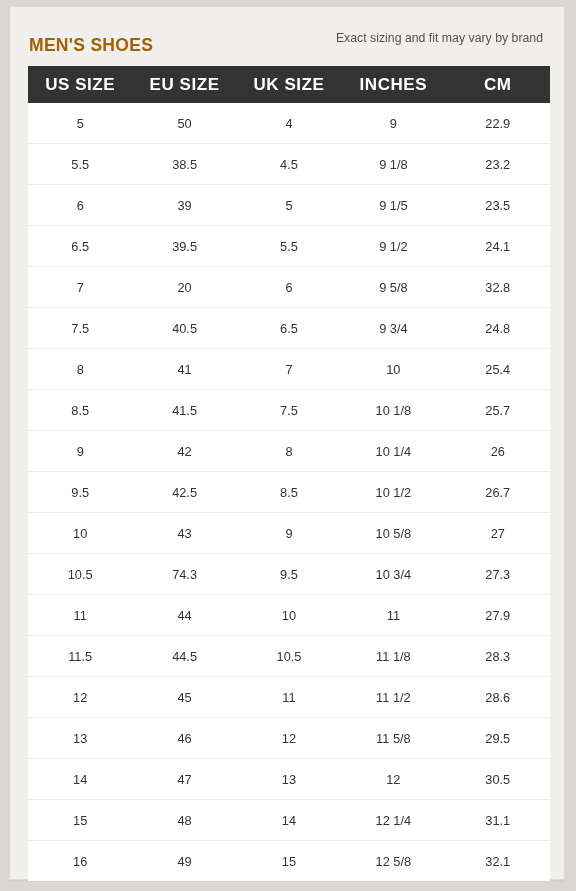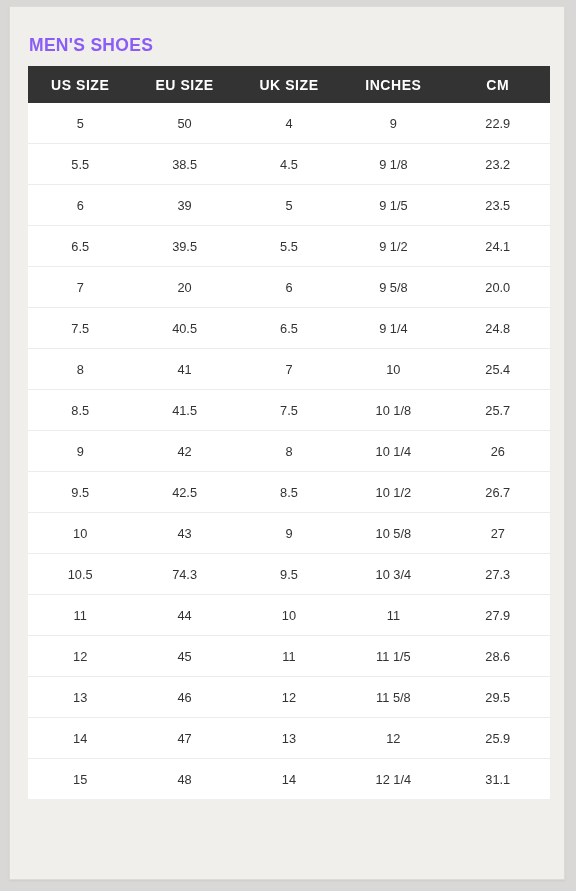--- a/index.html
+++ b/index.html
@@ -44,21 +44,21 @@
     display: flex;
     align-items: center;
     justify-content: space-between;
     padding: 0 21px 0 19px;
     box-sizing: border-box;
   }
 
   .chart-title {
     font-size: 17.5px;
     font-weight: bold;
-    color: #8b5cf6;
+    color: #a16207;
     letter-spacing: 0.3px;
     white-space: nowrap;
     margin-top: 17px;
   }
 
   .chart-note {
     font-size: 12.3px;
     color: #54524f;
     white-space: nowrap;
     margin-top: 3px;
@@ -71,21 +71,21 @@
     top: 59px;
     width: 522px;
     border-collapse: collapse;
     table-layout: fixed;
     background: #ffffff;
   }
 
   .size-table thead th {
     background: #333333;
     color: #ffffff;
-    font-size: 14px;
+    font-size: 17px;
     font-weight: bold;
     letter-spacing: 0.55px;
     height: 37px;
     text-align: center;
     vertical-align: middle;
     padding: 0;
     border: none;
   }
 
   .size-table tbody td {
@@ -110,20 +110,21 @@
   .size-table col.c4 { width: 20%; }
 </style>
 </head>
 <body>
 
 <div class="page">
   <div class="card">
 
     <div class="card-header">
       <div class="chart-title">MEN'S SHOES</div>
+      <div class="chart-note">Exact sizing and fit may vary by brand</div>
     </div>
 
     <table class="size-table">
       <colgroup>
         <col class="c0">
           <col class="c1">
           <col class="c2">
           <col class="c3">
           <col class="c4">
       </colgroup>
@@ -163,27 +164,27 @@
             <td>39.5</td>
             <td>5.5</td>
             <td>9 1/2</td>
             <td>24.1</td>
           </tr>
           <tr>
             <td>7</td>
             <td>20</td>
             <td>6</td>
             <td>9 5/8</td>
-            <td>20.0</td>
+            <td>32.8</td>
           </tr>
           <tr>
             <td>7.5</td>
             <td>40.5</td>
             <td>6.5</td>
-            <td>9 1/4</td>
+            <td>9 3/4</td>
             <td>24.8</td>
           </tr>
           <tr>
             <td>8</td>
             <td>41</td>
             <td>7</td>
             <td>10</td>
             <td>25.4</td>
           </tr>
           <tr>
@@ -222,44 +223,58 @@
             <td>27.3</td>
           </tr>
           <tr>
             <td>11</td>
             <td>44</td>
             <td>10</td>
             <td>11</td>
             <td>27.9</td>
           </tr>
           <tr>
+            <td>11.5</td>
+            <td>44.5</td>
+            <td>10.5</td>
+            <td>11 1/8</td>
+            <td>28.3</td>
+          </tr>
+          <tr>
             <td>12</td>
             <td>45</td>
             <td>11</td>
-            <td>11 1/5</td>
+            <td>11 1/2</td>
             <td>28.6</td>
           </tr>
           <tr>
             <td>13</td>
             <td>46</td>
             <td>12</td>
             <td>11 5/8</td>
             <td>29.5</td>
           </tr>
           <tr>
             <td>14</td>
             <td>47</td>
             <td>13</td>
             <td>12</td>
-            <td>25.9</td>
+            <td>30.5</td>
           </tr>
           <tr>
             <td>15</td>
             <td>48</td>
             <td>14</td>
             <td>12 1/4</td>
             <td>31.1</td>
           </tr>
+          <tr>
+            <td>16</td>
+            <td>49</td>
+            <td>15</td>
+            <td>12 5/8</td>
+            <td>32.1</td>
+          </tr>
         </tbody>
     </table>
 
   </div>
 </div>
 
 </body></html>

